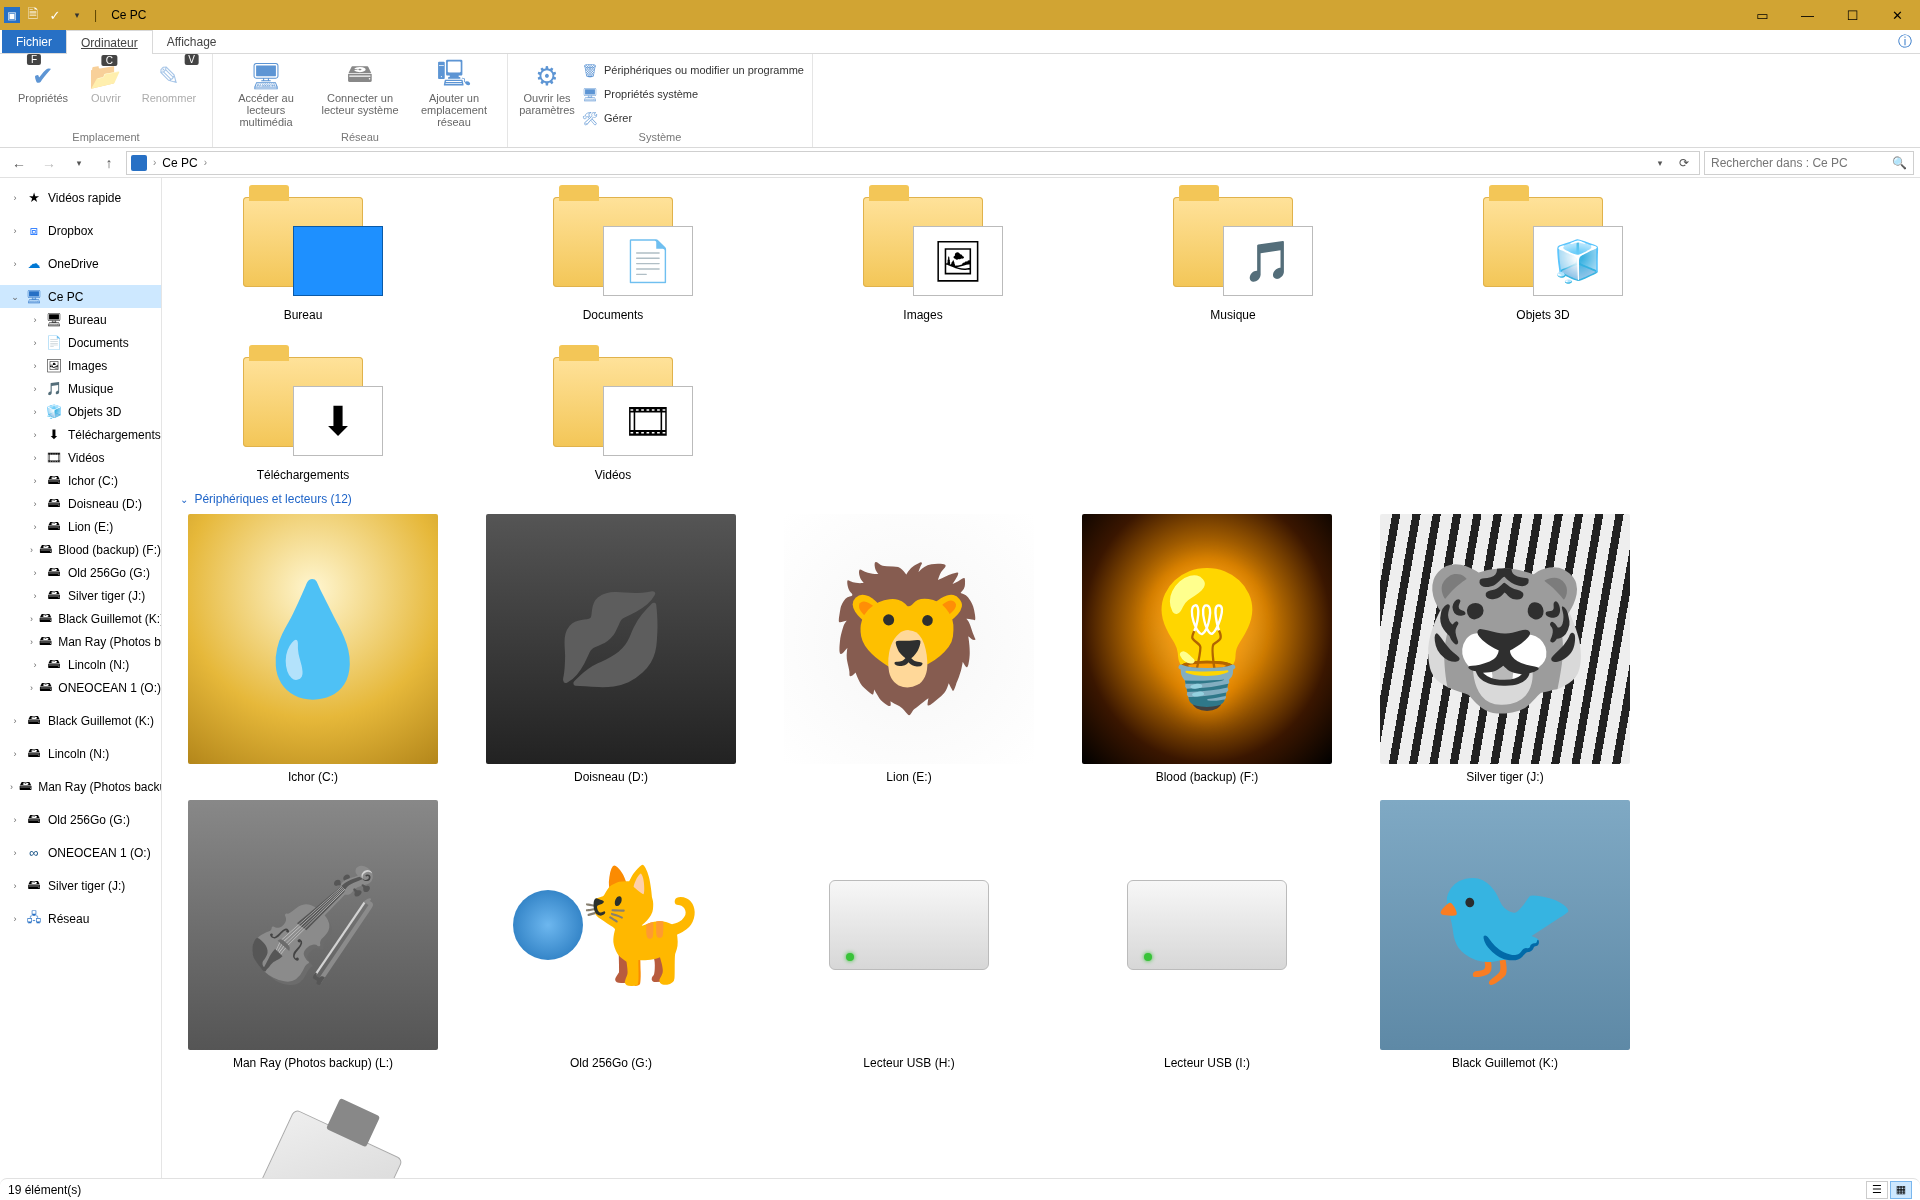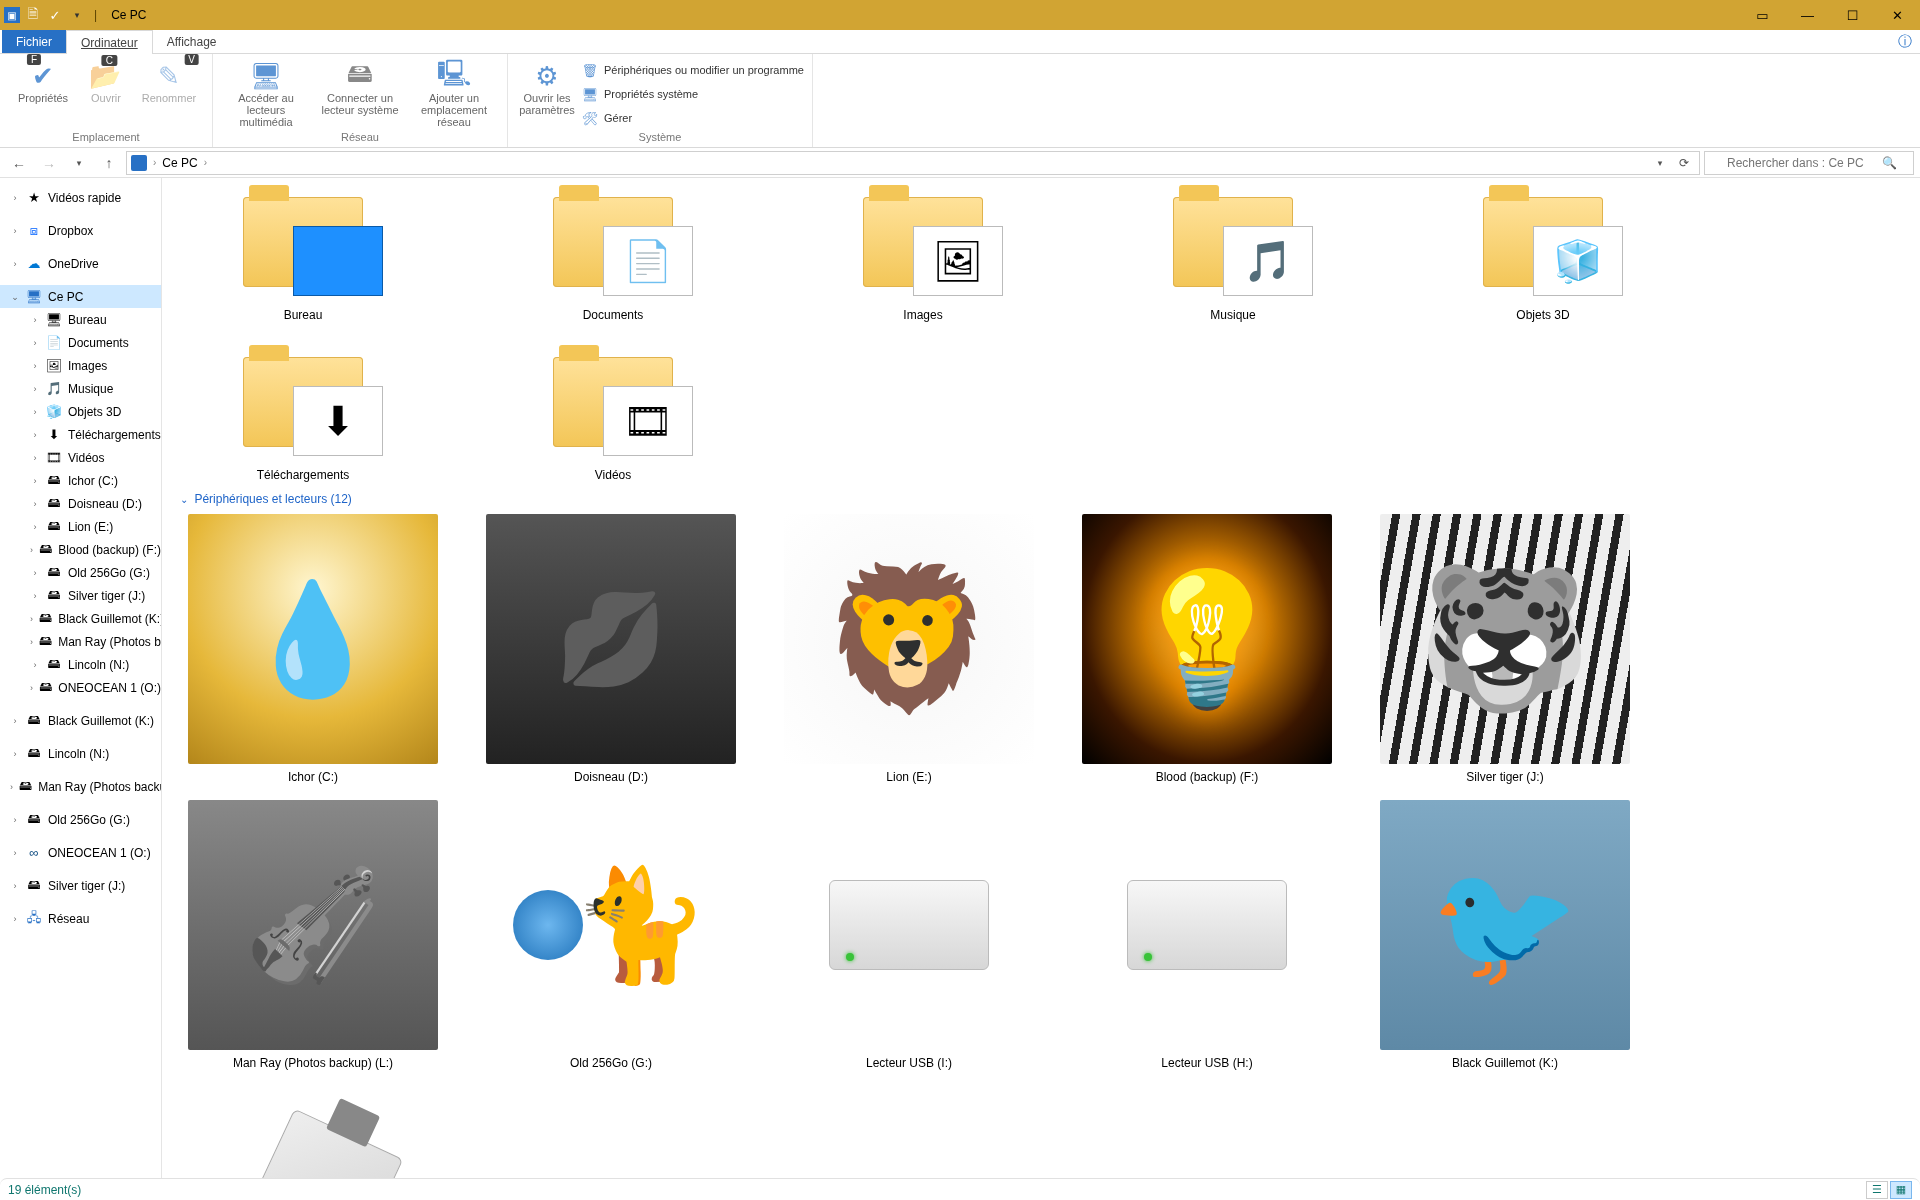--- a/index.html
+++ b/index.html
@@ -40,21 +40,21 @@
 
 .addr-row { height:30px; border-bottom:1px solid #e1e1e1; display:flex; align-items:center; padding: 0 6px; gap:4px;}
 .nav-btn { width:26px; height:26px; display:flex; align-items:center; justify-content:center; color:#555; font-size:14px; border-radius:3px;}
 .nav-btn.disabled { color:#bbb; }
 .addr-box { flex:1; height:24px; border:1px solid #cfcfcf; display:flex; align-items:center; padding:0 4px; gap:6px; background:#fff;}
 .addr-box .pc-icon { width:16px; height:16px; background:#2770c5; border-radius:2px; display:inline-block;}
 .addr-crumb { font-size:12px; color:#000;}
 .addr-sep { color:#888; font-size:10px;}
 .addr-actions { margin-left:auto; display:flex; gap:2px;}
 .addr-action { width:22px; display:flex; align-items:center; justify-content:center; color:#555;}
-.search-box { width:210px; height:24px; border:1px solid #cfcfcf; display:flex; align-items:center; padding:0 22px; color:#777; font-size:12px; justify-content:space-between;}
+.search-box { width:210px; height:24px; border:1px solid #cfcfcf; display:flex; align-items:center; padding:0 6px; color:#777; font-size:12px; justify-content:space-between;}
 .search-box input { border:none; outline:none; flex:1; font-size:12px; color:#000; background:transparent;}
 
 
 .body { display:flex; height: calc(1200px - 30px - 24px - 94px - 30px - 22px); }
 
 
 .sidebar { width:162px; border-right:1px solid #e5e5e5; overflow:auto; padding:8px 0; }
 .tree-item { display:flex; align-items:center; gap:6px; height:23px; padding-left:10px; font-size:12px; color:#000; white-space:nowrap; overflow:hidden;}
 .tree-item.level2 { padding-left: 30px; }
 .tree-item .chev { width:10px; color:#666; font-size:9px; display:inline-block; text-align:center;}
@@ -72,21 +72,21 @@
 .folder-body { width:120px; height:90px; background:linear-gradient(#ffe29a,#f3c657); border-radius:4px; position:relative; box-shadow: inset 0 0 0 1px #e0b24c;}
 .folder-body::before { content:""; position:absolute; top:-12px; left:6px; width:40px; height:16px; background:#f3c657; border-radius:3px 3px 0 0;}
 .folder-overlay { position:absolute; right:10px; bottom:6px; width:90px; height:70px; background:#fff; border:1px solid #bbb; display:flex; align-items:center; justify-content:center; font-size:40px;}
 .tile-label { text-align:center; font-size:12px; padding-top:6px;}
 .drive-grid { display:flex; flex-wrap:wrap; gap: 16px 28px; }
 .drive-tile { width: 270px; display:flex; flex-direction:column; align-items:center; }
 .drive-img { width:250px; height:250px; display:flex; align-items:center; justify-content:center; font-size:12px; color:#333; overflow:hidden; border-radius:2px;}
 .drive-label { text-align:center; font-size:12px; padding-top:6px;}
 
 
-.status-bar { height:22px; border-top:1px solid #e1e1e1; display:flex; align-items:center; padding:0 8px; font-size:12px; color:#0f766e; background:#fff;border-radius:7px;}
+.status-bar { height:22px; border-top:1px solid #e1e1e1; display:flex; align-items:center; padding:0 8px; font-size:12px; color:#000000; background:#fff;border-radius:7px;}
 .status-bar .view-switch { margin-left:auto; display:flex; gap:2px;}
 .view-sw-btn { width:22px; height:18px; border:1px solid #ccc; display:flex; align-items:center; justify-content:center; font-size:11px;}
 .view-sw-btn.active { background:#cde8ff; border-color:#7ab7ee;}
 
 
 .content::-webkit-scrollbar { width:16px; }
 .content::-webkit-scrollbar-thumb { background:#c1c1c1; }
 .content::-webkit-scrollbar-track { background:#f0f0f0; }
 
 
@@ -492,27 +492,27 @@
           <div class="drive-img thumb-old256">
             <span class="yarn"></span>
             <span class="cat-emoji">🐈</span>
           </div>
           <div class="drive-label">Old 256Go (G:)</div>
         </div>
         <div class="drive-tile">
           <div class="drive-img thumb-usb">
             <div class="dev-hdd"></div>
           </div>
-          <div class="drive-label">Lecteur USB (I:)</div>
+          <div class="drive-label">Lecteur USB (H:)</div>
         </div>
         <div class="drive-tile">
           <div class="drive-img thumb-usb">
             <div class="dev-hdd"></div>
           </div>
-          <div class="drive-label">Lecteur USB (H:)</div>
+          <div class="drive-label">Lecteur USB (I:)</div>
         </div>
         <div class="drive-tile">
           <div class="drive-img thumb-guillemot">
             <span class="bird">🐦</span>
           </div>
           <div class="drive-label">Black Guillemot (K:)</div>
         </div>
         <div class="drive-tile">
           <div class="drive-img thumb-lincoln">
             <div class="usb-stick"></div>

